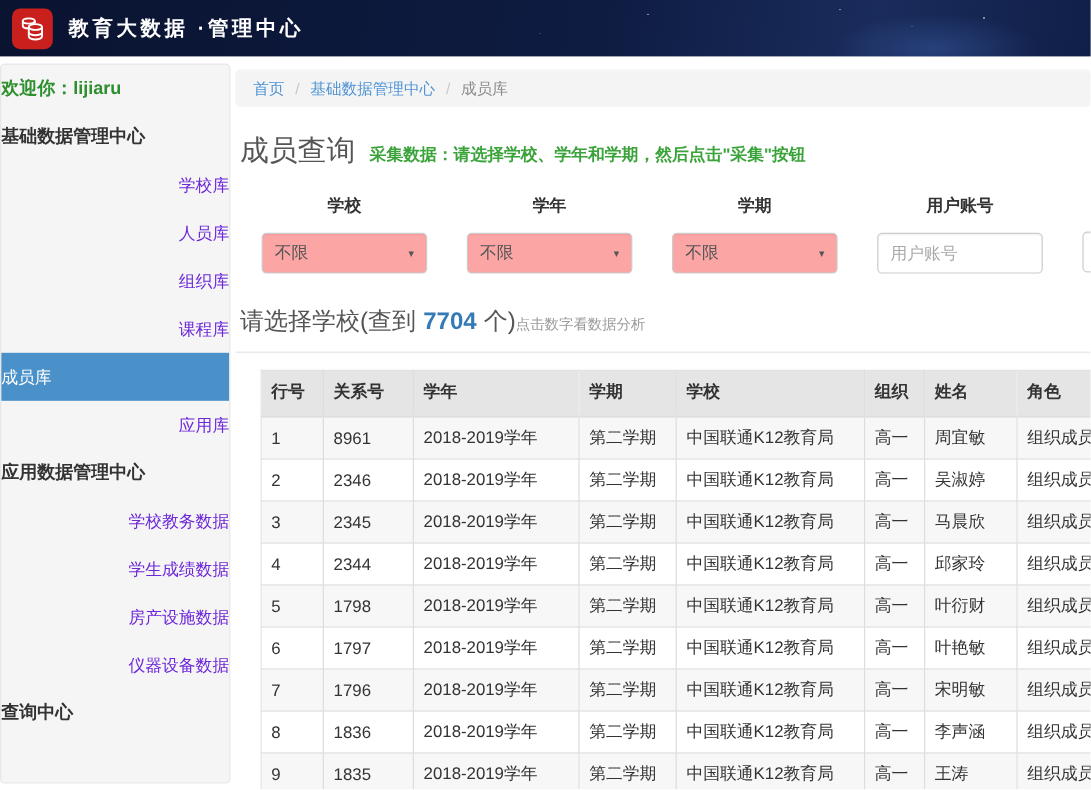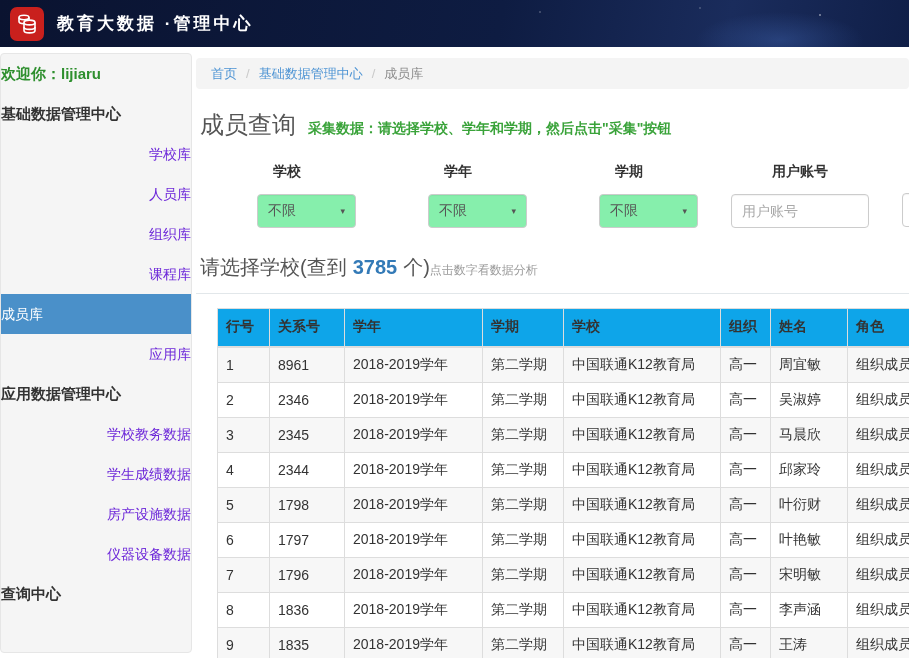--- a/index.html
+++ b/index.html
@@ -44,43 +44,43 @@
   .crumb.crumb-current { color:#8a8a8a; }
 
   .query-row { margin:20px 0 0 4px; display:flex; align-items:baseline; }
   .page-title { font-size:24px; color:#555; font-weight:normal;text-align:center; }
   .collect-hint { margin-left:12px; color:#3aa33a; font-size:14px; font-weight:bold; }
 
   .filters { display:flex; gap:33px; margin:22px 0 0 22px; }
   .filter-group { width:138px; flex:0 0 auto; }
   .filter-label { display:block; text-align:center; font-weight:bold; font-size:14px;
     color:#333; margin-bottom:13px; }
-  .fselect { height:34px; border:1px solid #ccc; border-radius:4px; background:#86efac;
+  .fselect { height:34px; border:1px solid #ccc; border-radius:4px; background:#fca5a5;
     display:flex; align-items:center; justify-content:space-between; padding:0 10px;
-    font-size:14px; color:#555; cursor:pointer; box-shadow:inset 0 1px 1px rgba(0,0,0,.05);margin-left:39px; }
+    font-size:14px; color:#555; cursor:pointer; box-shadow:inset 0 1px 1px rgba(0,0,0,.05); }
   .caret { font-size:9px; color:#555; }
   .ftext { width:138px; height:34px; border:1px solid #ccc; border-radius:4px;
     padding:0 10px; font-size:14px; color:#555; box-shadow:inset 0 1px 1px rgba(0,0,0,.05);
     font-family:inherit; }
   .ftext::placeholder { color:#a9a9a9; }
   .filter-group.partial { width:40px; }
   .label-spacer { display:block; height:17px; margin-bottom:13px; }
 
   .list-head { margin:26px 0 0 4px; display:flex; align-items:baseline; }
   .list-title { font-size:20px; color:#555; }
   .list-count { font-size:20px; color:#337ab7; font-weight:bold; margin:0 6px; cursor:pointer; }
   .list-suffix { font-size:20px; color:#555; }
   .list-hint { font-size:12px; color:#9a9a9a; }
   .divider { border-bottom:1px solid #e2e7ea; margin-top:12px; }
 
   .table-wrap { margin:14px 0 0 21px; width:692px; overflow:hidden; }
   table.members { border-collapse:collapse; width:740px; table-layout:fixed; }
   .members th, .members td { border:1px solid #ddd; padding:8px 8px; font-size:14px;
     color:#333; text-align:left; white-space:nowrap; overflow:hidden; height:35px; }
-  .members th { font-weight:bold; border-bottom:2px solid #ddd; background:#0ea5e9; height:38px; }
+  .members th { font-weight:bold; border-bottom:2px solid #ddd; background:#e5e5e5; height:38px; }
   .members tbody.data-body tr:nth-child(odd) { background:#f7f7f7; }
 </style>
 </head>
 <body>
 
 <div class="topbar">
   <div class="logo-badge">
     <svg width="24" height="24" viewBox="0 0 24 24">
       <g fill="none" stroke="#ffffff" stroke-width="1.6">
         <ellipse cx="9" cy="5.5" rx="5" ry="2.2"></ellipse>
@@ -170,21 +170,21 @@
       <input class="ftext" type="text" placeholder="用户账号" style="">
     </div>
     <div class="filter-group partial">
       <span class="label-spacer"></span>
       <input class="ftext" type="text" style="">
     </div>
   </div>
 
   <div class="list-head">
     <span class="list-title">请选择学校(查到</span>
-    <span class="list-count">3785</span>
+    <span class="list-count">7704</span>
     <span class="list-suffix">个)</span>
     <span class="list-hint">点击数字看数据分析</span>
   </div>
   <div class="divider"></div>
 
   <div class="table-wrap">
     <table class="members">
       <colgroup>
         <col style="width:52px">
           <col style="width:75px">

